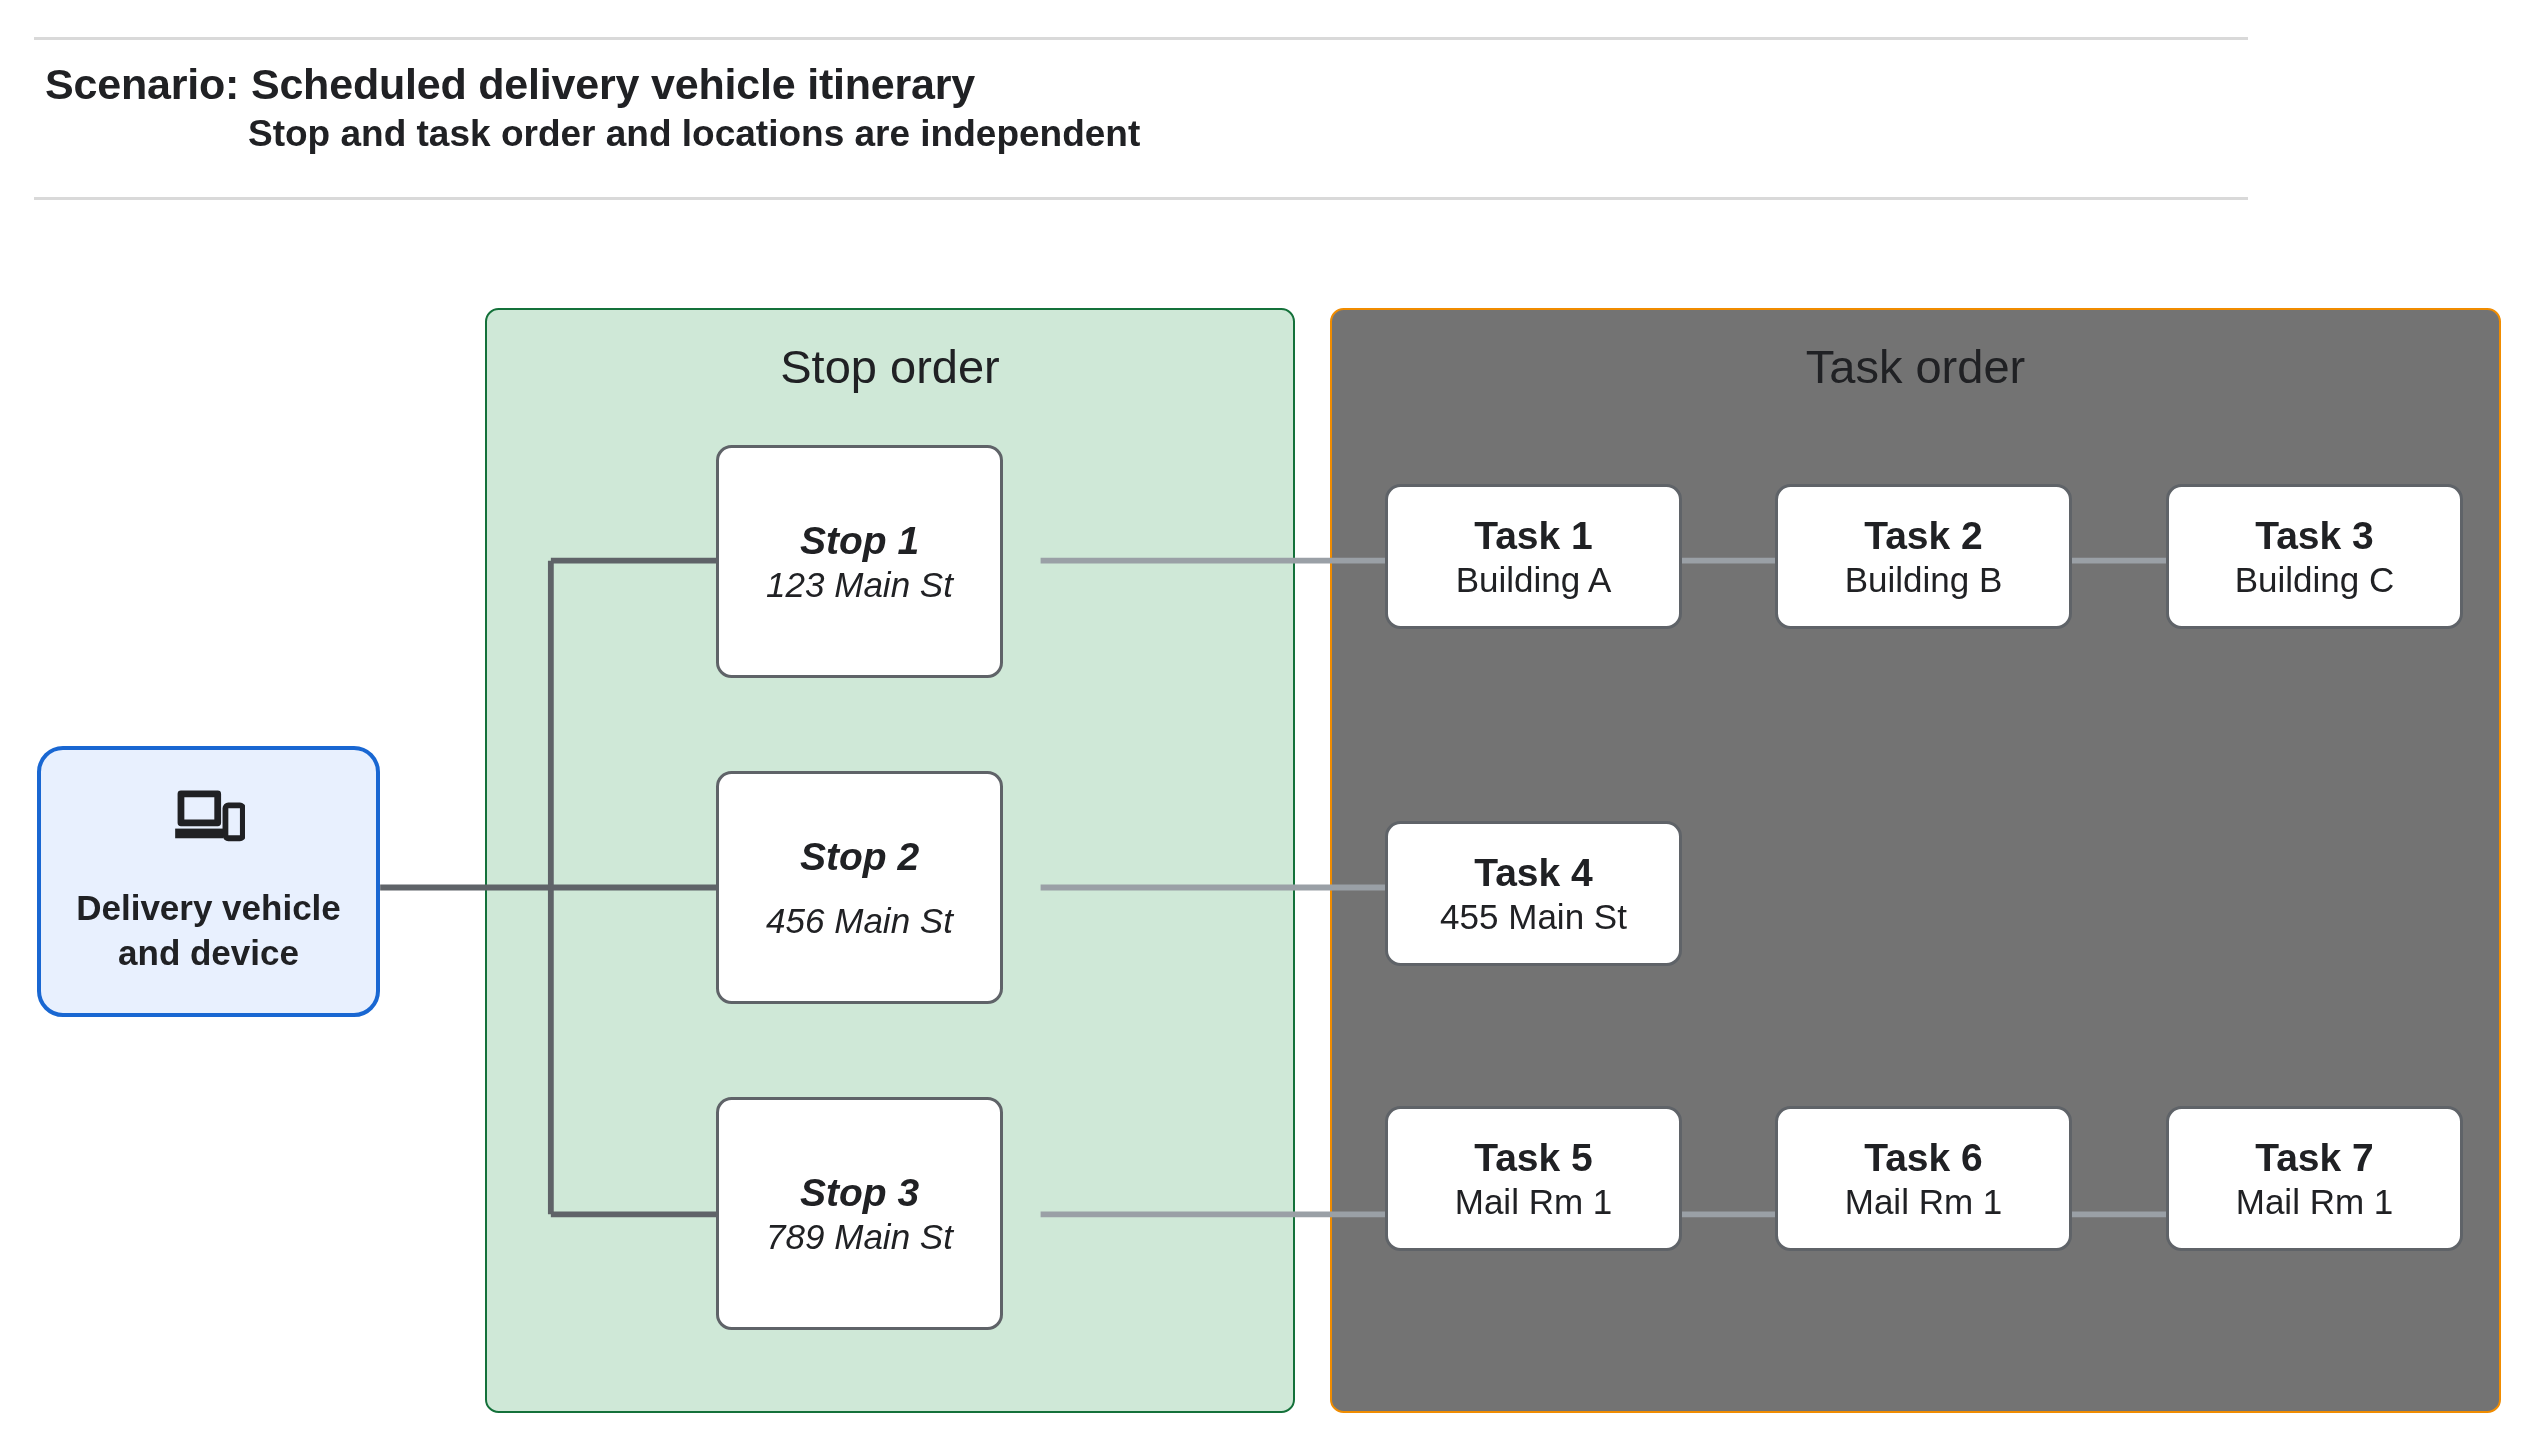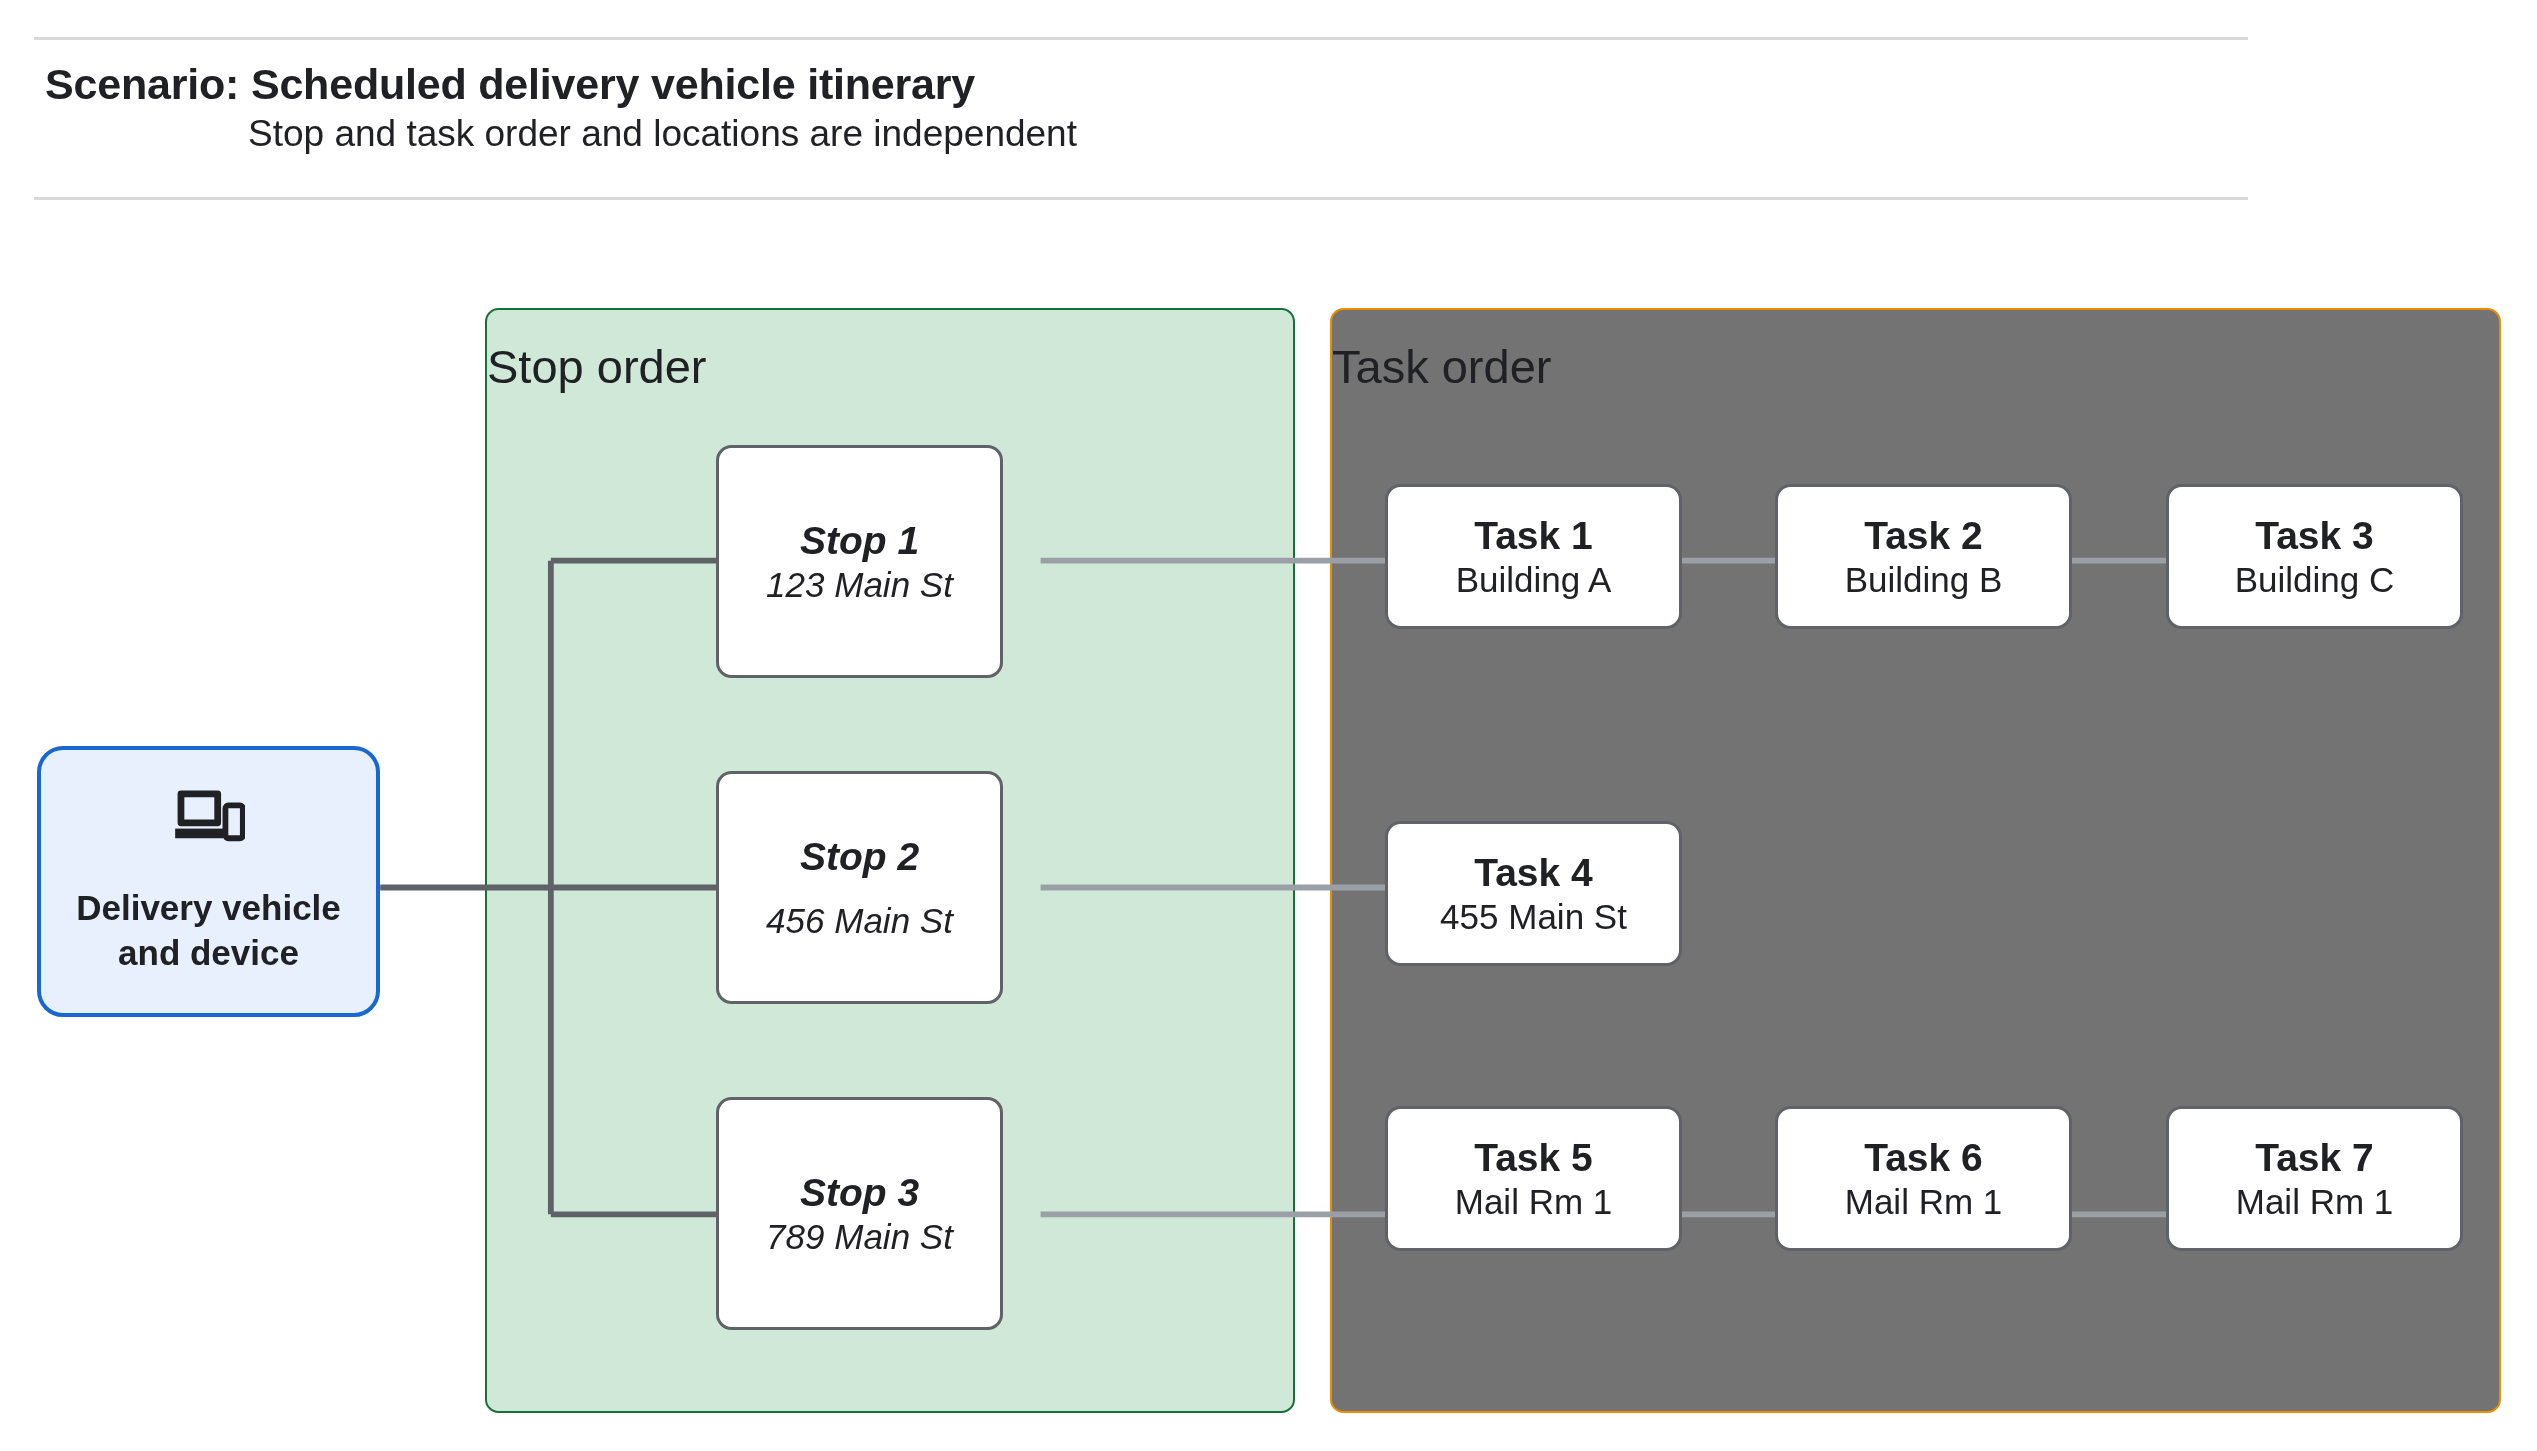--- a/index.html
+++ b/index.html
@@ -37,21 +37,21 @@
     font-size: 43px;
     font-weight: 700;
     letter-spacing: -0.2px;
     white-space: nowrap;
   }
   #scenario-subtitle {
     position: absolute;
     left: 248px;
     top: 113px;
     font-size: 37px;
-    font-weight: 400;
+    font-weight: 700;
     white-space: nowrap;
   }
 
   
   .panel {
     position: absolute;
     border-radius: 13.6px;
     box-sizing: border-box;
   }
   #panel-stop {
@@ -63,21 +63,21 @@
   #panel-task {
     left: 1330px; top: 308px;
     width: 1171px; height: 1105px;
     background: #737373;
     border: 2.9px solid #f08c00;
   }
   .panel-title {
     position: absolute;
     left: 0; right: 0;
     top: 29px;
-    text-align: left;
+    text-align: center;
     font-size: 47px;
     font-weight: 400;
     color: #202124;
   }
 
   
   #wires {
     position: absolute;
     left: 0; top: 0;
     width: 2538px; height: 1452px;

